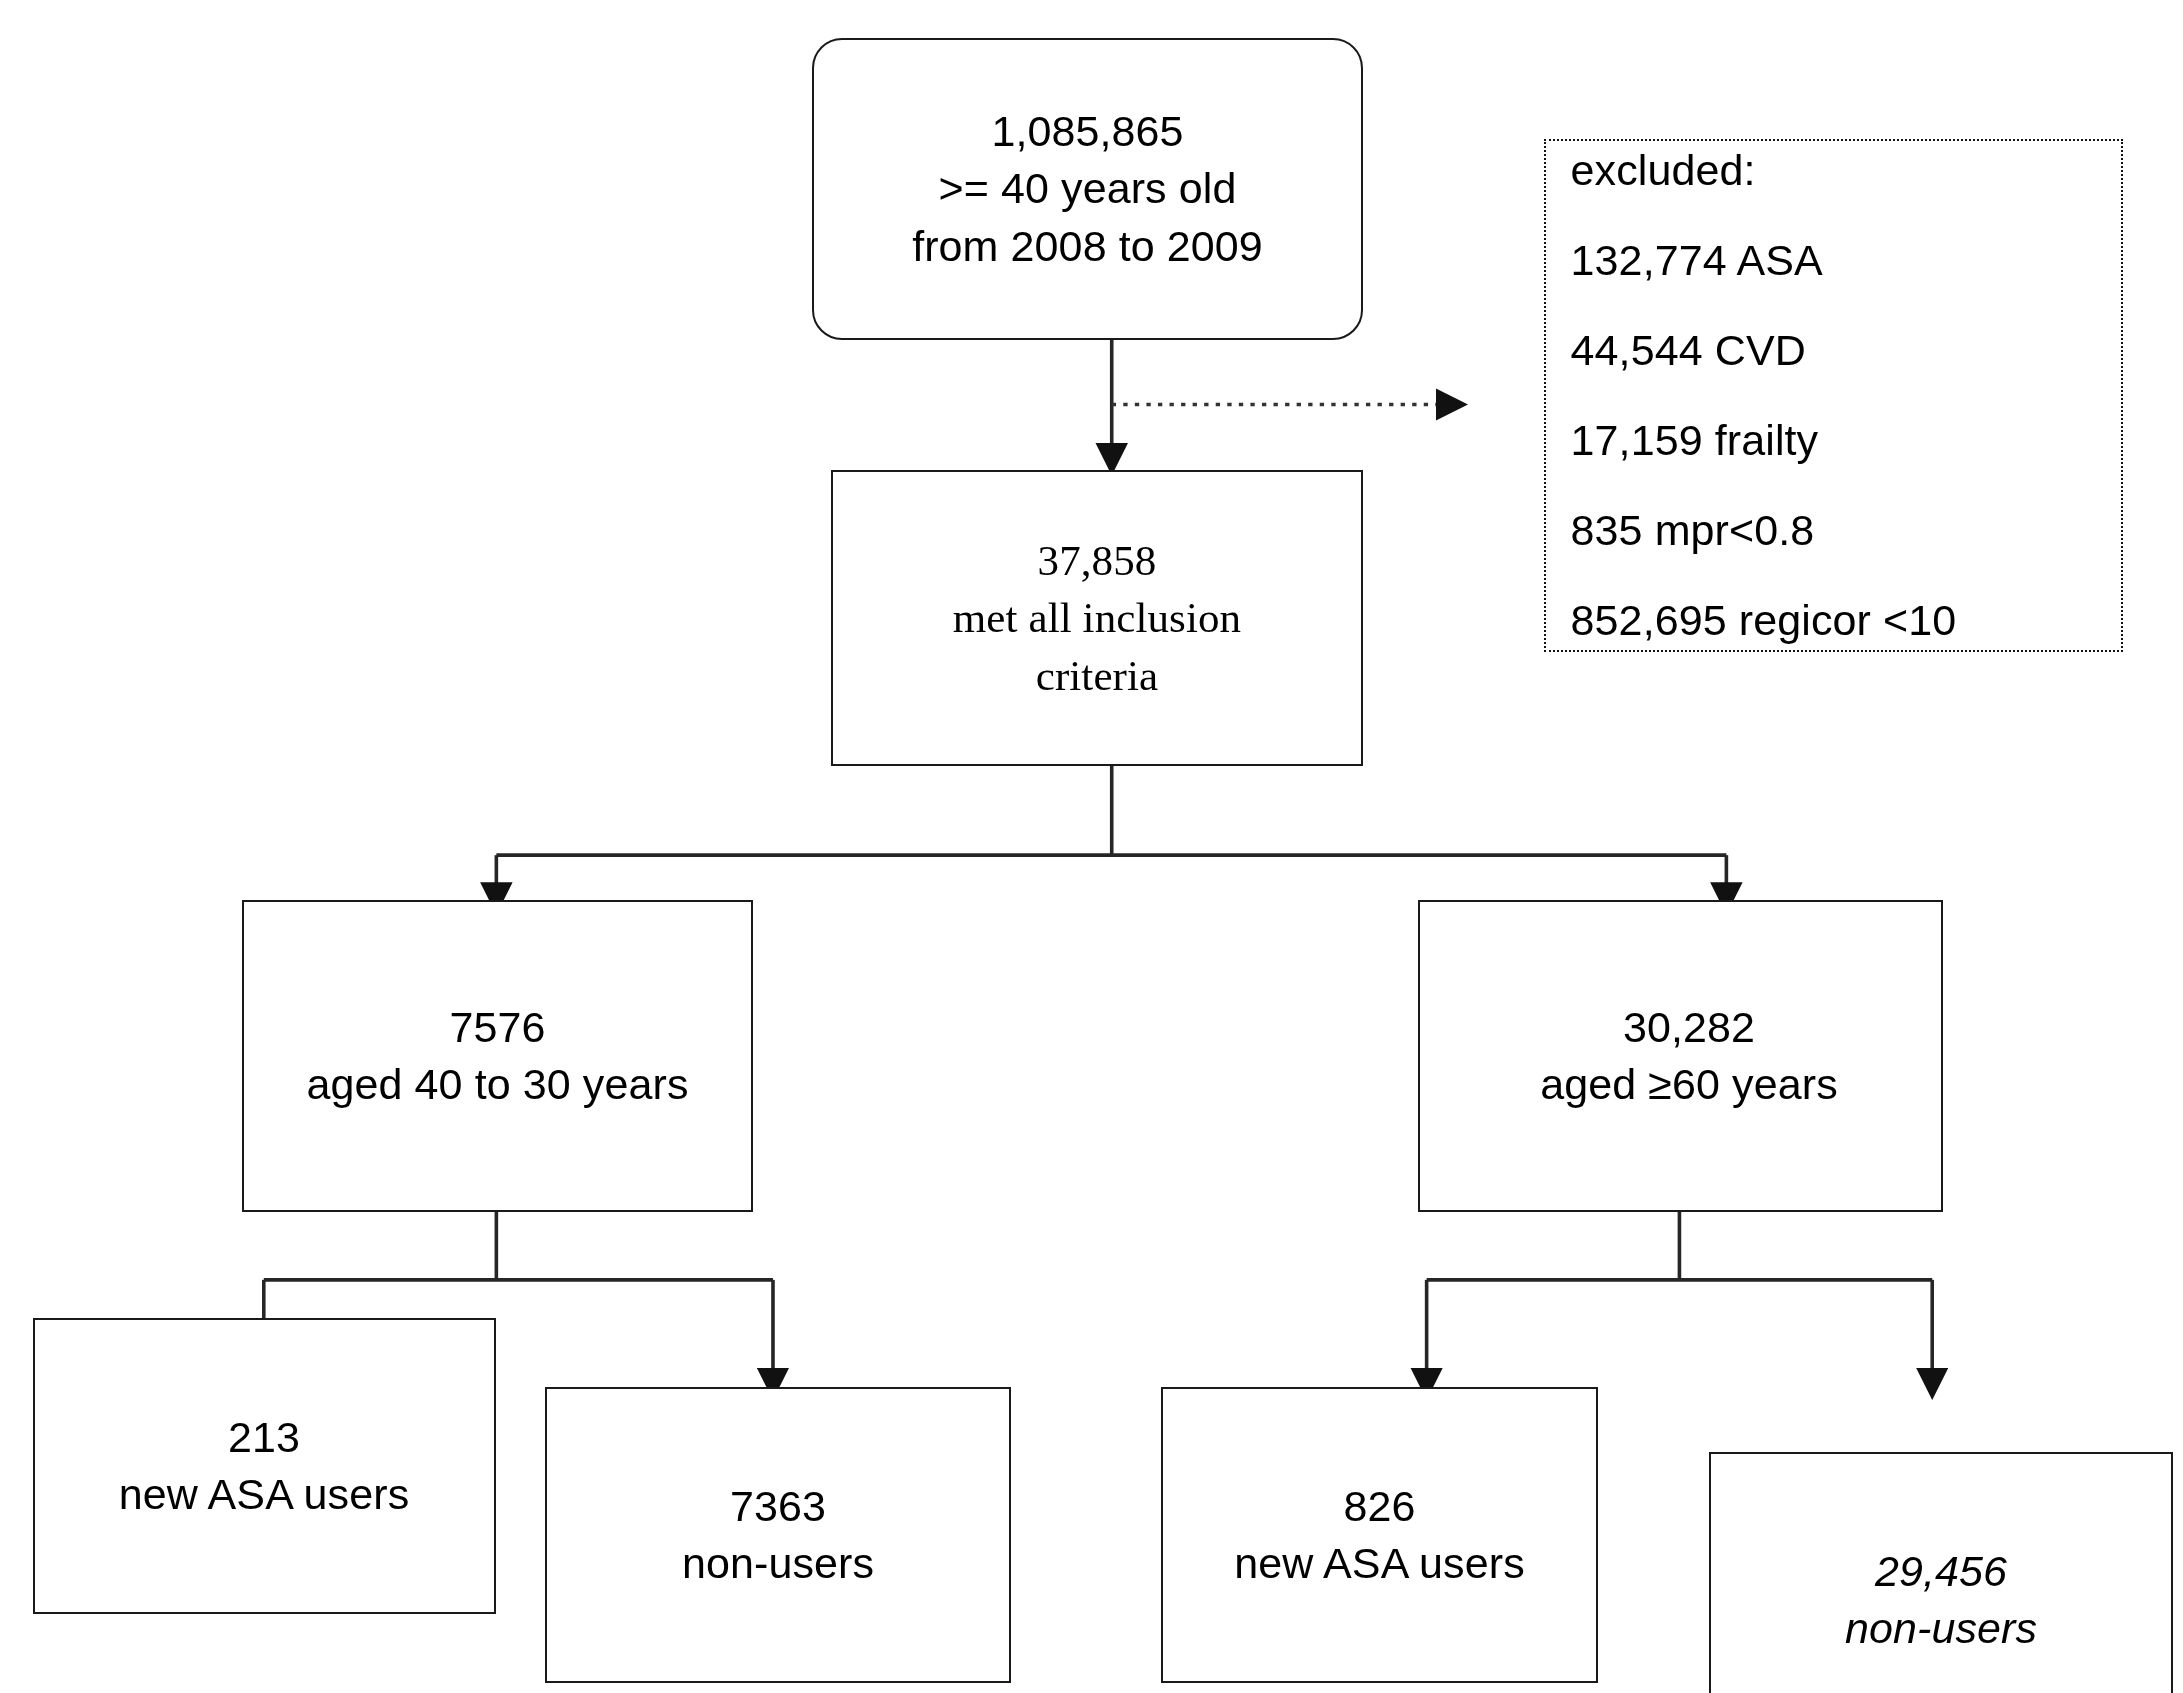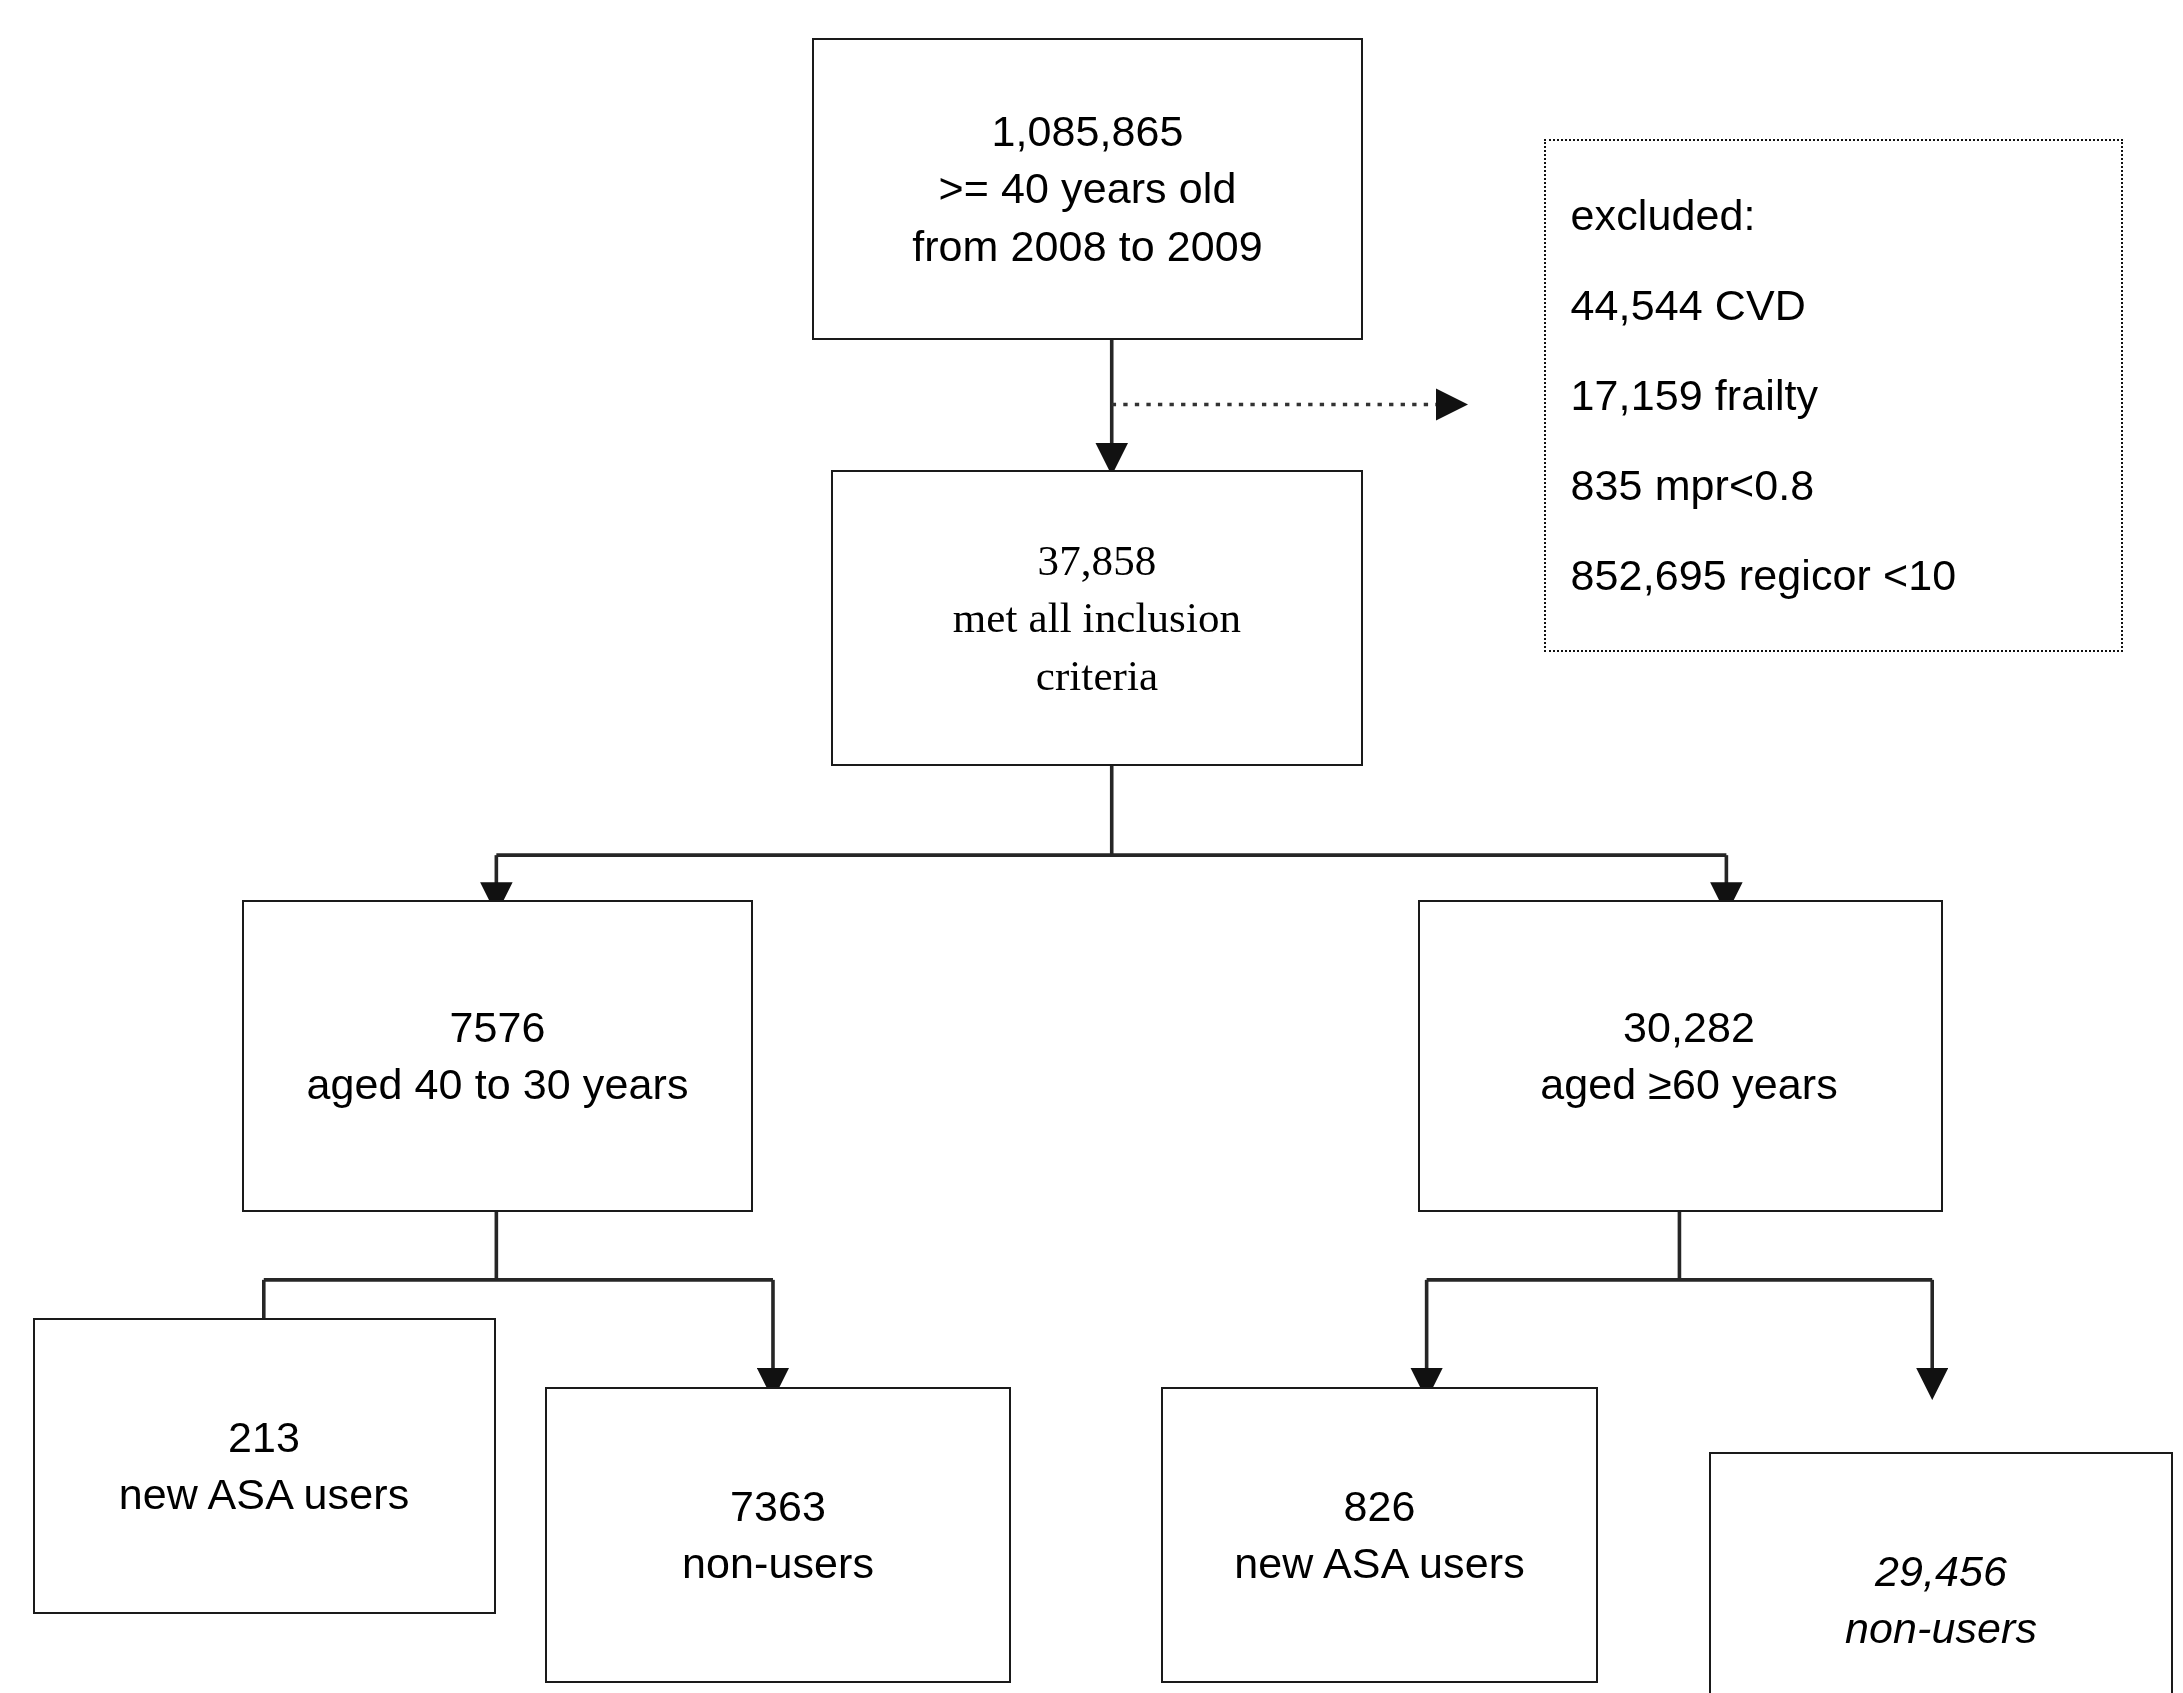--- a/index.html
+++ b/index.html
@@ -72,28 +72,29 @@
     <path class="edge" d="M365,1772 L1070,1772"></path>
     <path class="edge" d="M365,1772 L365,1916" marker-end="url(#arrowSolid)"></path>
     <path class="edge" d="M1070,1772 L1070,1916" marker-end="url(#arrowSolid)"></path>
 
     <path class="edge" d="M2325,1678 L2325,1772"></path>
     <path class="edge" d="M1975,1772 L2675,1772"></path>
     <path class="edge" d="M1975,1772 L1975,1916" marker-end="url(#arrowSolid)"></path>
     <path class="edge" d="M2675,1772 L2675,1916" marker-end="url(#arrowSolid)"></path>
   </svg>
 
-  <div class="node" style="left:812px;top:38px;width:551px;height:302px;">
+  <div class="node" style="left:812px;top:38px;width:551px;height:302px;border-radius:30px;">
     <span class="line">1,085,865</span>
     <span class="line">&gt;= 40 years old</span>
     <span class="line">from 2008 to 2009</span>
   </div>
 
   <div class="node node-excluded" style="left:1544px;top:139px;width:579px;height:513px;gap:29px;">
     <span class="line">excluded:</span>
+    <span class="line">132,774 ASA</span>
     <span class="line">44,544 CVD</span>
     <span class="line">17,159 frailty</span>
     <span class="line">835 mpr&lt;0.8</span>
     <span class="line">852,695 regicor &lt;10</span>
   </div>
 
   <div class="node" style="left:831px;top:470px;width:532px;height:296px;font-family:Liberation Serif, serif;">
     <span class="line">37,858</span>
     <span class="line">met all inclusion</span>
     <span class="line">criteria</span>

